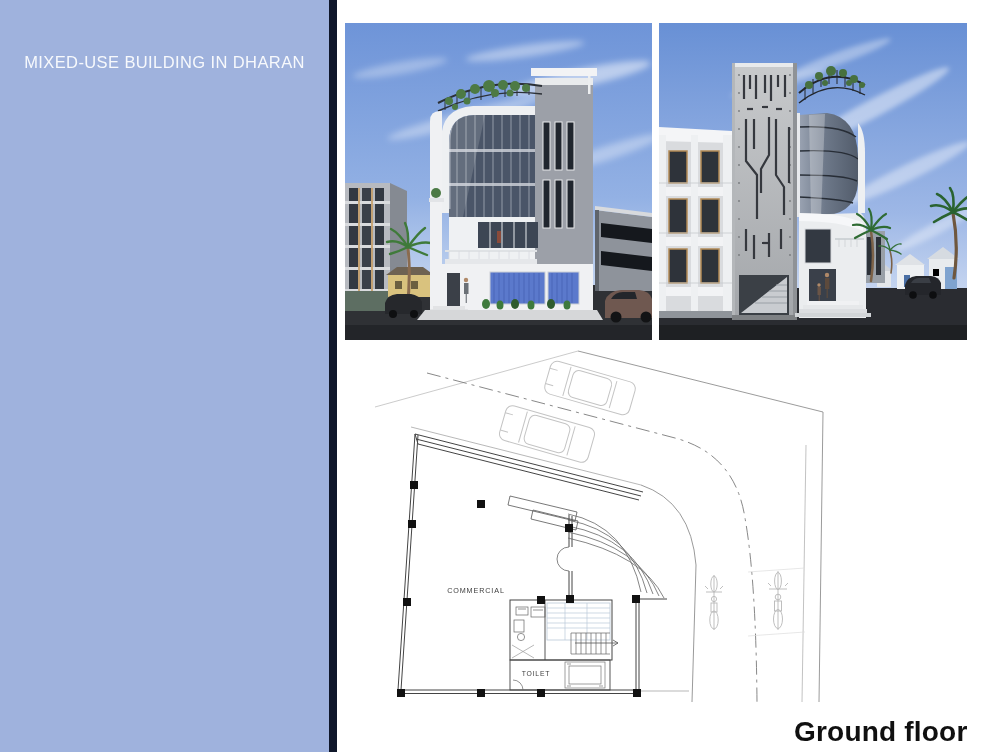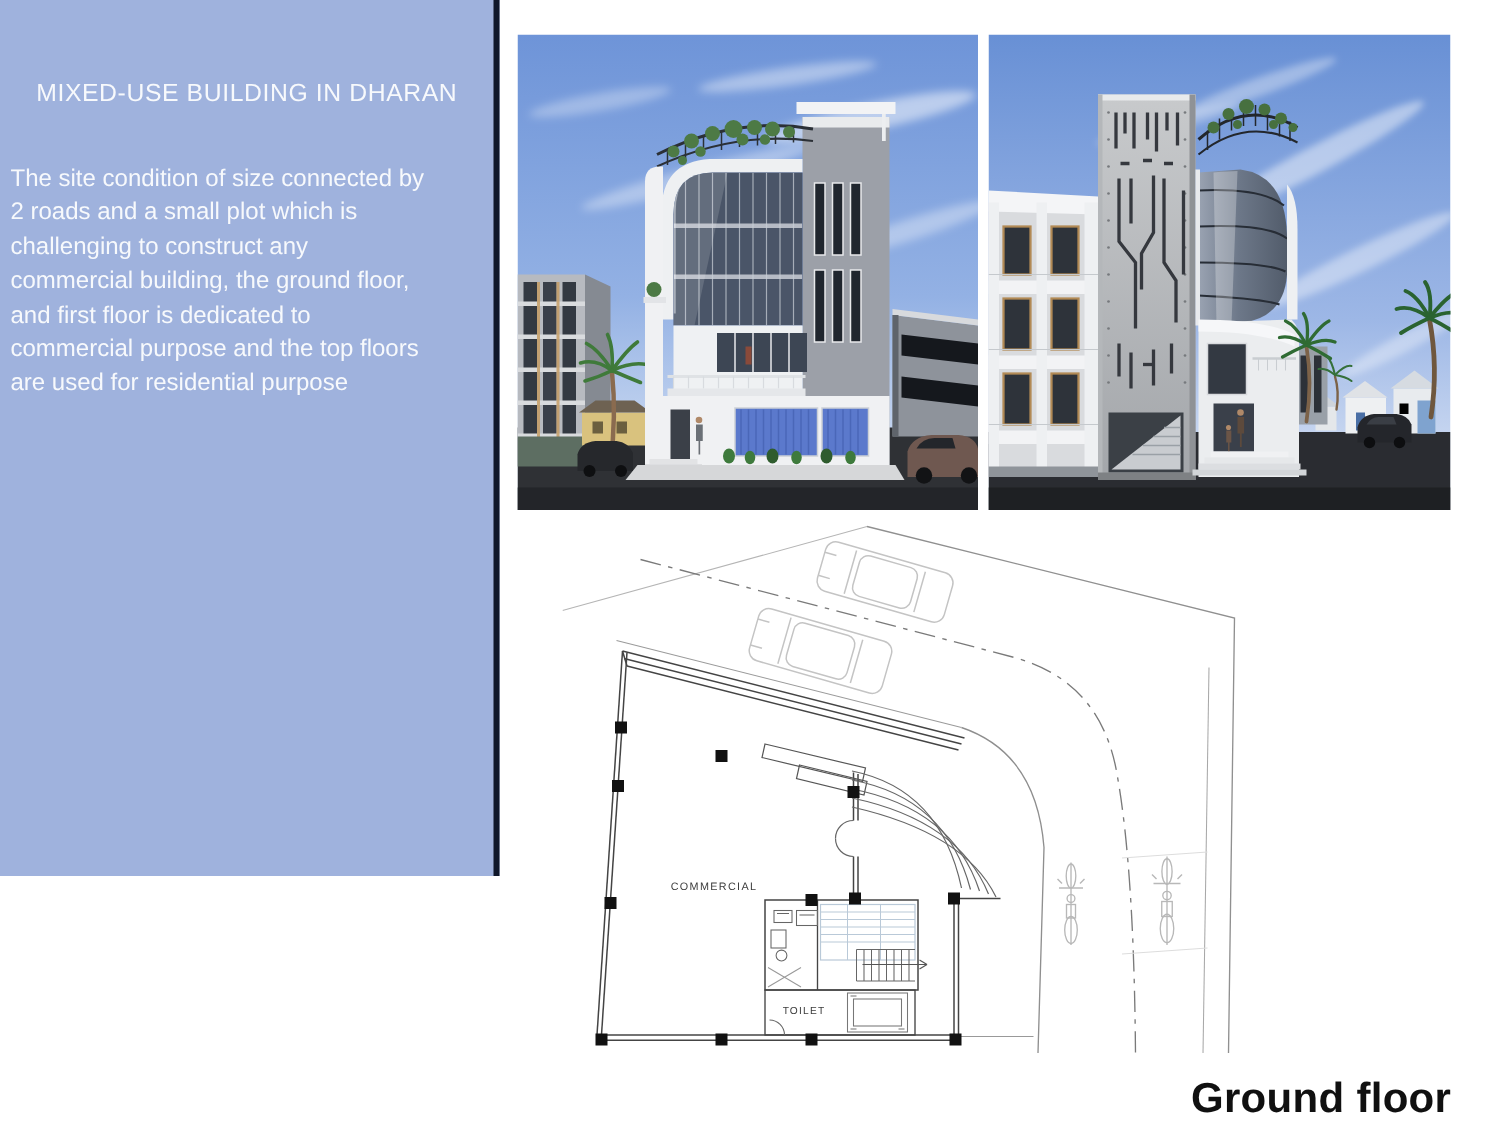--- a/index.html
+++ b/index.html
@@ -1,20 +1,20 @@
 <!DOCTYPE html>
 <html><head>
 <meta charset="utf-8">
 <style>
   html,body{margin:0;padding:0;background:#ffffff;}
   .page{position:relative;width:1005px;height:752px;background:#ffffff;overflow:hidden;
         font-family:"Liberation Sans","DejaVu Sans",sans-serif;}
   
-  .sidebar{position:absolute;left:0;top:0;width:329px;height:584px;
-           background:#9fb2dd;border-right:4px solid #0f172a;box-sizing:content-box;}
+  .sidebar{position:absolute;left:0;top:0;width:329px;height:752px;
+           background:#9fb2dd;border-right:8px solid #0f172a;box-sizing:content-box;}
   .sidebar h1{margin:52px 18px 0 18px;text-align:center;color:#f7f9fc;font-weight:400;
               font-size:16.5px;letter-spacing:.4px;line-height:1.25;}
   .sidebar p{margin:36px 0 0 0;padding:0 38px 0 7px;color:#f7f9fc;font-weight:400;
              font-size:16px;line-height:1.42;}
   
   .render{position:absolute;margin:0;padding:0;}
   .render svg{display:block;}
   .render-1{left:345px;top:23px;width:307px;height:317px;}
   .render-2{left:659px;top:23px;width:308px;height:317px;}
   .plan{position:absolute;left:375px;top:350px;width:450px;height:356px;}
@@ -23,21 +23,20 @@
            font-weight:700;letter-spacing:.2px;}
   .plan text{font-family:"Liberation Sans","DejaVu Sans",sans-serif;}
 </style>
 </head>
 <body>
 
 <div class="page">
 
   <aside class="sidebar">
     <h1>MIXED-USE BUILDING IN DHARAN</h1>
-    <p>The site condition of size connected by 2 roads and a small plot which is challenging to construct any commercial building, the ground floor, and first floor is dedicated to commercial purpose and the top floors are used for residential purpose</p>
   </aside>
 
   <figure class="render render-1">
     <svg width="307" height="317" viewBox="0 0 307 317">
       <defs>
         <linearGradient id="r1sky" x1="0" y1="0" x2="0" y2="1">
           <stop offset="0" stop-color="#6e94d8"></stop>
             <stop offset="0.55" stop-color="#93b1e4"></stop>
           <stop offset="0.85" stop-color="#c6d6f0"></stop>
             <stop offset="1" stop-color="#dde7f6"></stop>

